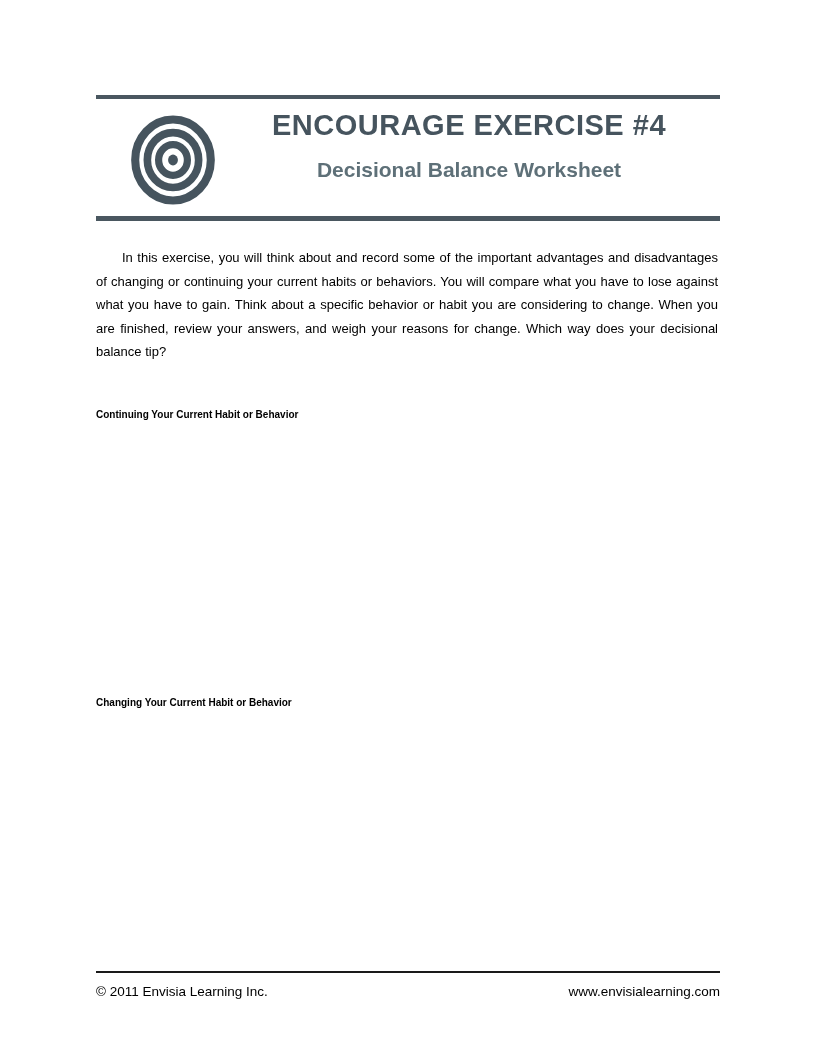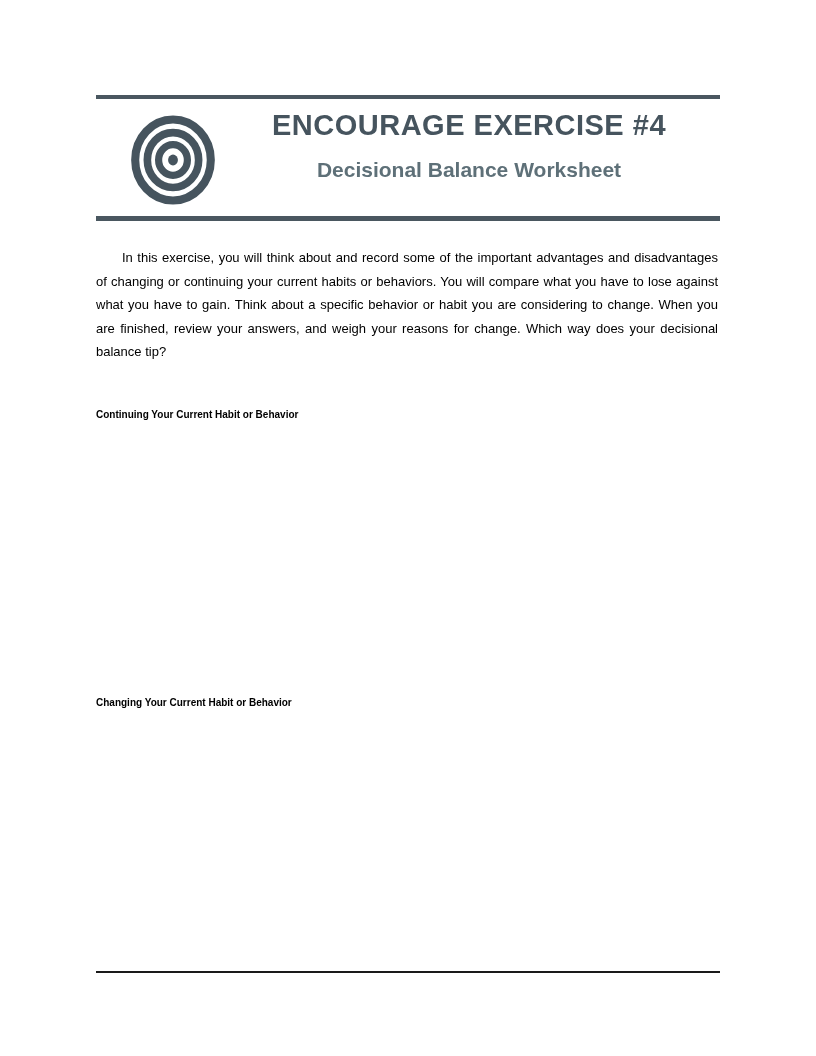--- a/index.html
+++ b/index.html
@@ -126,14 +126,18 @@
   <div class="rule-header-bottom"></div>
 
   <p class="intro">In this exercise, you will think about and record some of the important advantages and disadvantages of changing or continuing your current habits or behaviors. You will compare what you have to lose against what you have to gain. Think about a specific behavior or habit you are considering to change. When you are finished, review your answers, and weigh your reasons for change. Which way does your decisional balance tip?</p>
 
   <div class="section-heading section-continuing">Continuing Your Current Habit or Behavior</div>
 
   <div class="section-heading section-changing">Changing Your Current Habit or Behavior</div>
 
   <div class="rule-footer"></div>
 
+  <div class="footer-row">
+    <span>© 2011 Envisia Learning Inc.</span>
+    <span>www.envisialearning.com</span>
+  </div>
 
 </div>
 
 </body></html>

